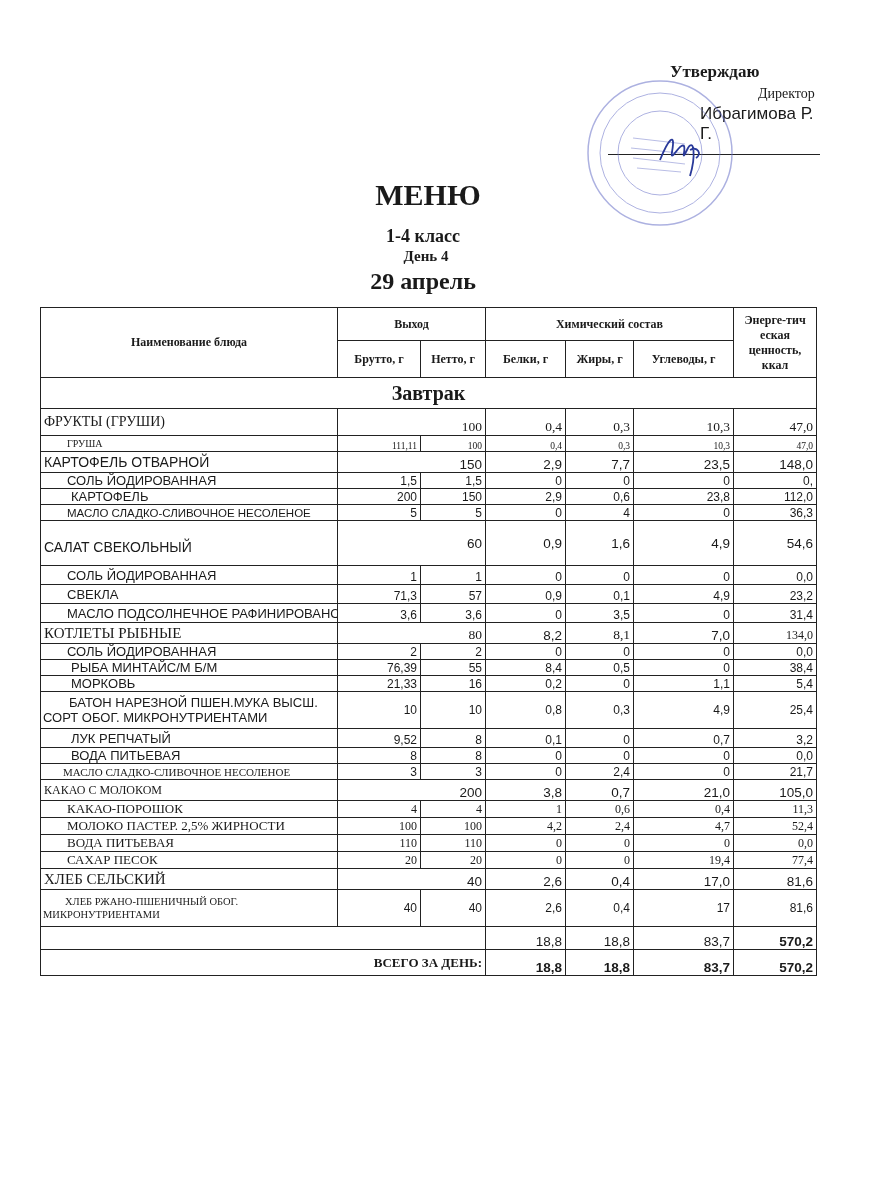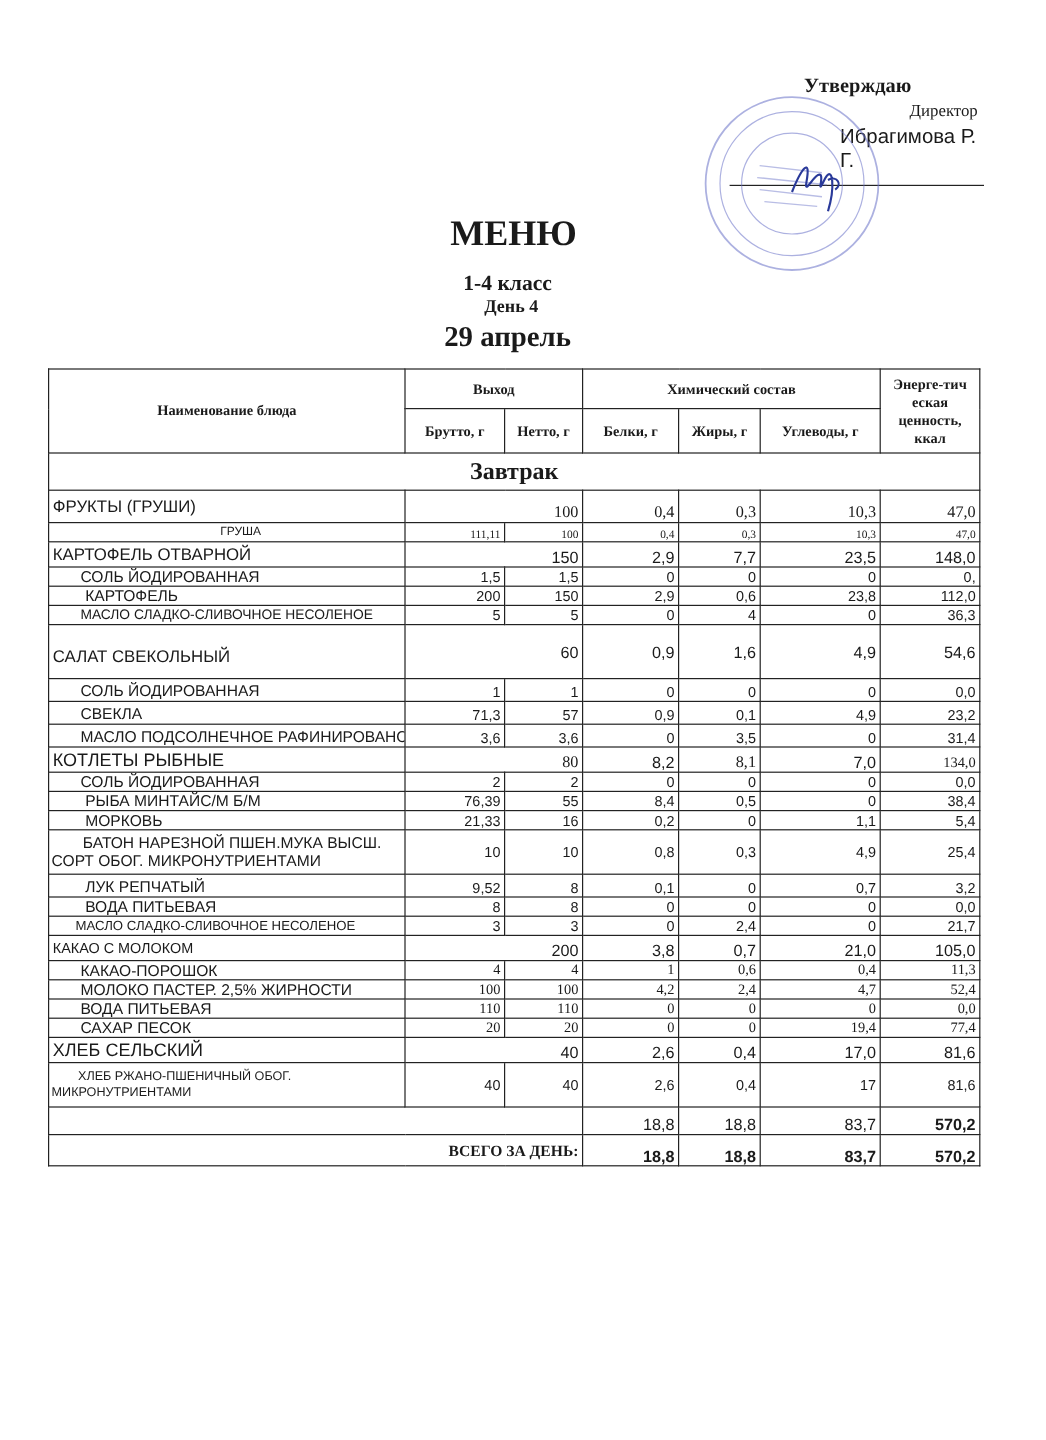--- a/index.html
+++ b/index.html
@@ -25,22 +25,22 @@
     position: absolute; left: 40px; top: 307px; width: 776px;
     border-collapse: collapse; table-layout: fixed;
   }
   table.menu td, table.menu th { border: 1.2px solid #222; padding: 0 3px; overflow: hidden; white-space: nowrap; }
   th { font-family: "Liberation Serif", serif; font-weight: bold; font-size: 12px; text-align: center; }
   .hdr1 { height: 33px; }
   .hdr2 { height: 37px; }
   .section td { height: 30px; text-align: center; font-weight: bold; font-size: 20px; }
   td.name { font-family: "Liberation Sans", sans-serif; font-size: 13px; text-align: left; }
   td.name.dish { font-size: 14px; }
-  td.name.serif { font-family: Liberation Sans, sans-serif; border-radius: 12px; }
-  td.name.small { font-size: 10px; text-align: center; }
+  td.name.serif { font-family: Liberation Serif, serif; border-radius: 12px; }
+  td.name.small { font-size: 10px; }
   td.name.ind { padding-left: 26px; }
   td.name.ind2 { padding-left: 30px; }
   td.num { font-family: "Liberation Sans", sans-serif; font-size: 12px; text-align: right; vertical-align: bottom; padding-bottom: 1px; }
   td.num.serif { font-family: "Liberation Serif", serif; }
   td.num.small { font-size: 9.5px; }
   td.num.big { font-size: 13.5px; }
   tr.row-dish td { height: 20px; }
   tr.row-ing td { height: 15px; }
   tr.row-tall td { height: 36px; }
   tr.row-tall td.name { white-space: normal; line-height: 15px; }

